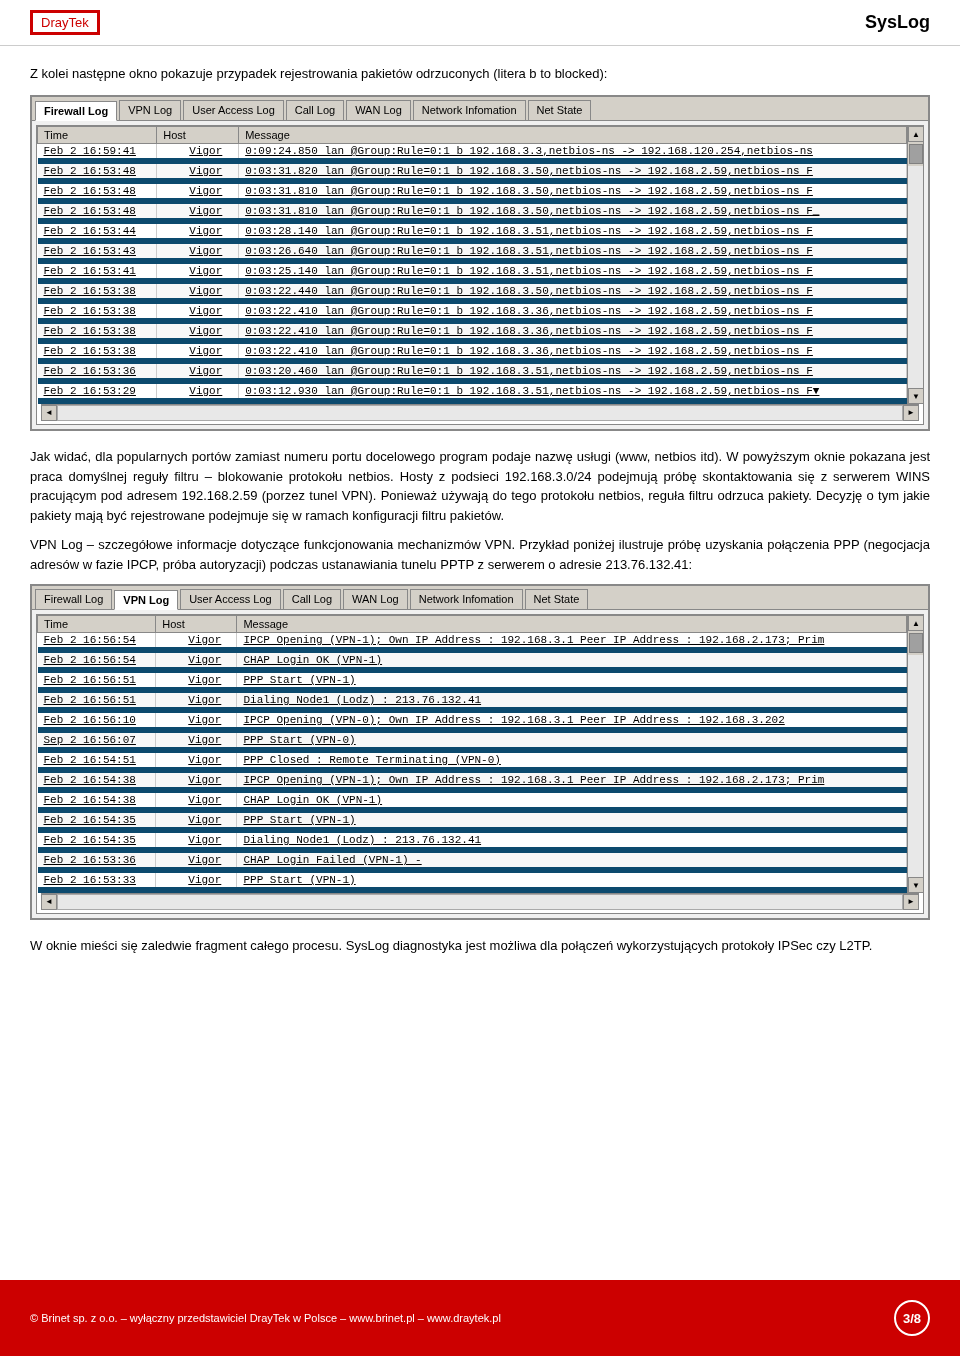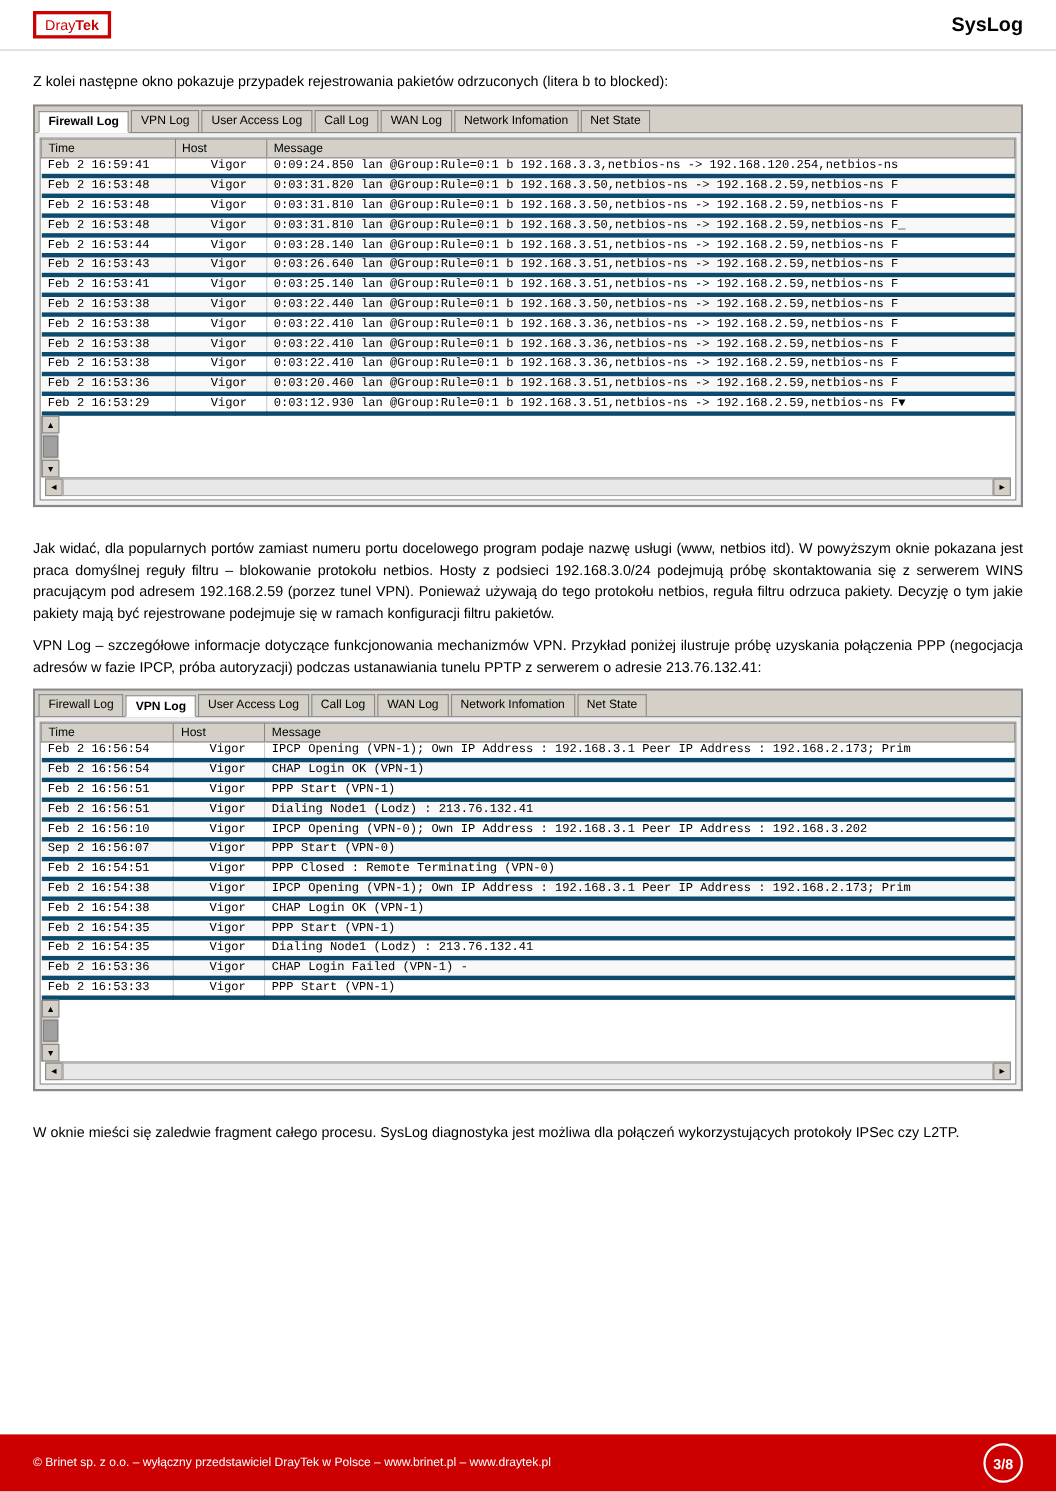--- a/index.html
+++ b/index.html
@@ -19,21 +19,21 @@
       align-items: center;
       justify-content: space-between;
       padding: 10px 30px 10px 30px;
       border-bottom: 1px solid #ccc;
     }
     .logo {
       display: flex;
       align-items: center;
     }
     .logo-dray { color: #cc0000; }
-    .logo-tek { color: #cc0000; font-weight: bold; }
+    .logo-tek { color: #cc0000; }
     .logo-border {
       border: 3px solid #cc0000;
       padding: 2px 8px;
       display: inline-block;
     }
     .header-syslog {
       font-size: 18px;
       font-weight: bold;
       color: #000000;
     }
@@ -46,21 +46,21 @@
     .intro-text {
       font-size: 13px;
       margin-bottom: 14px;
       color: #000;
     }
 
     
     .log-window {
       border: 2px solid #888;
       background: #f0f0f0;
-      margin-bottom: 28px;
+      margin-bottom: 16px;
     }
 
     .log-tabs {
       display: flex;
       background: #d4d0c8;
       border-bottom: 1px solid #888;
       padding: 3px 3px 0 3px;
       gap: 2px;
     }
 
@@ -104,21 +104,22 @@
     .log-table thead th {
       border: 1px solid #888;
       padding: 2px 6px;
       text-align: left;
       font-size: 11px;
       font-family: Arial, sans-serif;
       font-weight: normal;
     }
 
     .log-table tbody tr {
-      border-bottom: 4px solid #0c4a6e;
+      border-bottom: 6px solid #0c4a6e;
+      text-decoration: underline;
     }
 
     .log-table tbody tr:nth-child(odd) {
       background: #fff;
     }
     .log-table tbody tr:nth-child(even) {
       background: #f8f8f8;
     }
 
     .log-table tbody td {
@@ -189,21 +190,21 @@
     .footer {
       position: absolute;
       bottom: 0;
       left: 0;
       right: 0;
       background: #cc0000;
       color: #fff;
       display: flex;
       align-items: center;
       justify-content: space-between;
-      padding: 8px 30px;
+      padding: 20px 30px;
       font-size: 11px;
     }
 
     .footer-links {
       color: #fff;
     }
 
     .page-badge {
       background: #cc0000;
       border: 2px solid #fff;
@@ -213,21 +214,20 @@
       display: flex;
       align-items: center;
       justify-content: center;
       font-size: 13px;
       font-weight: bold;
       color: #fff;
     }
 
     .table-outer {
       display: flex;
-      flex-direction: column;
     }
     .table-outer .scrollbar-side {
       width: 16px;
       background: #d4d0c8;
       border-left: 1px solid #888;
       display: flex;
       flex-direction: column;
     }
     .scrollbar-thumb {
       width: 14px;

